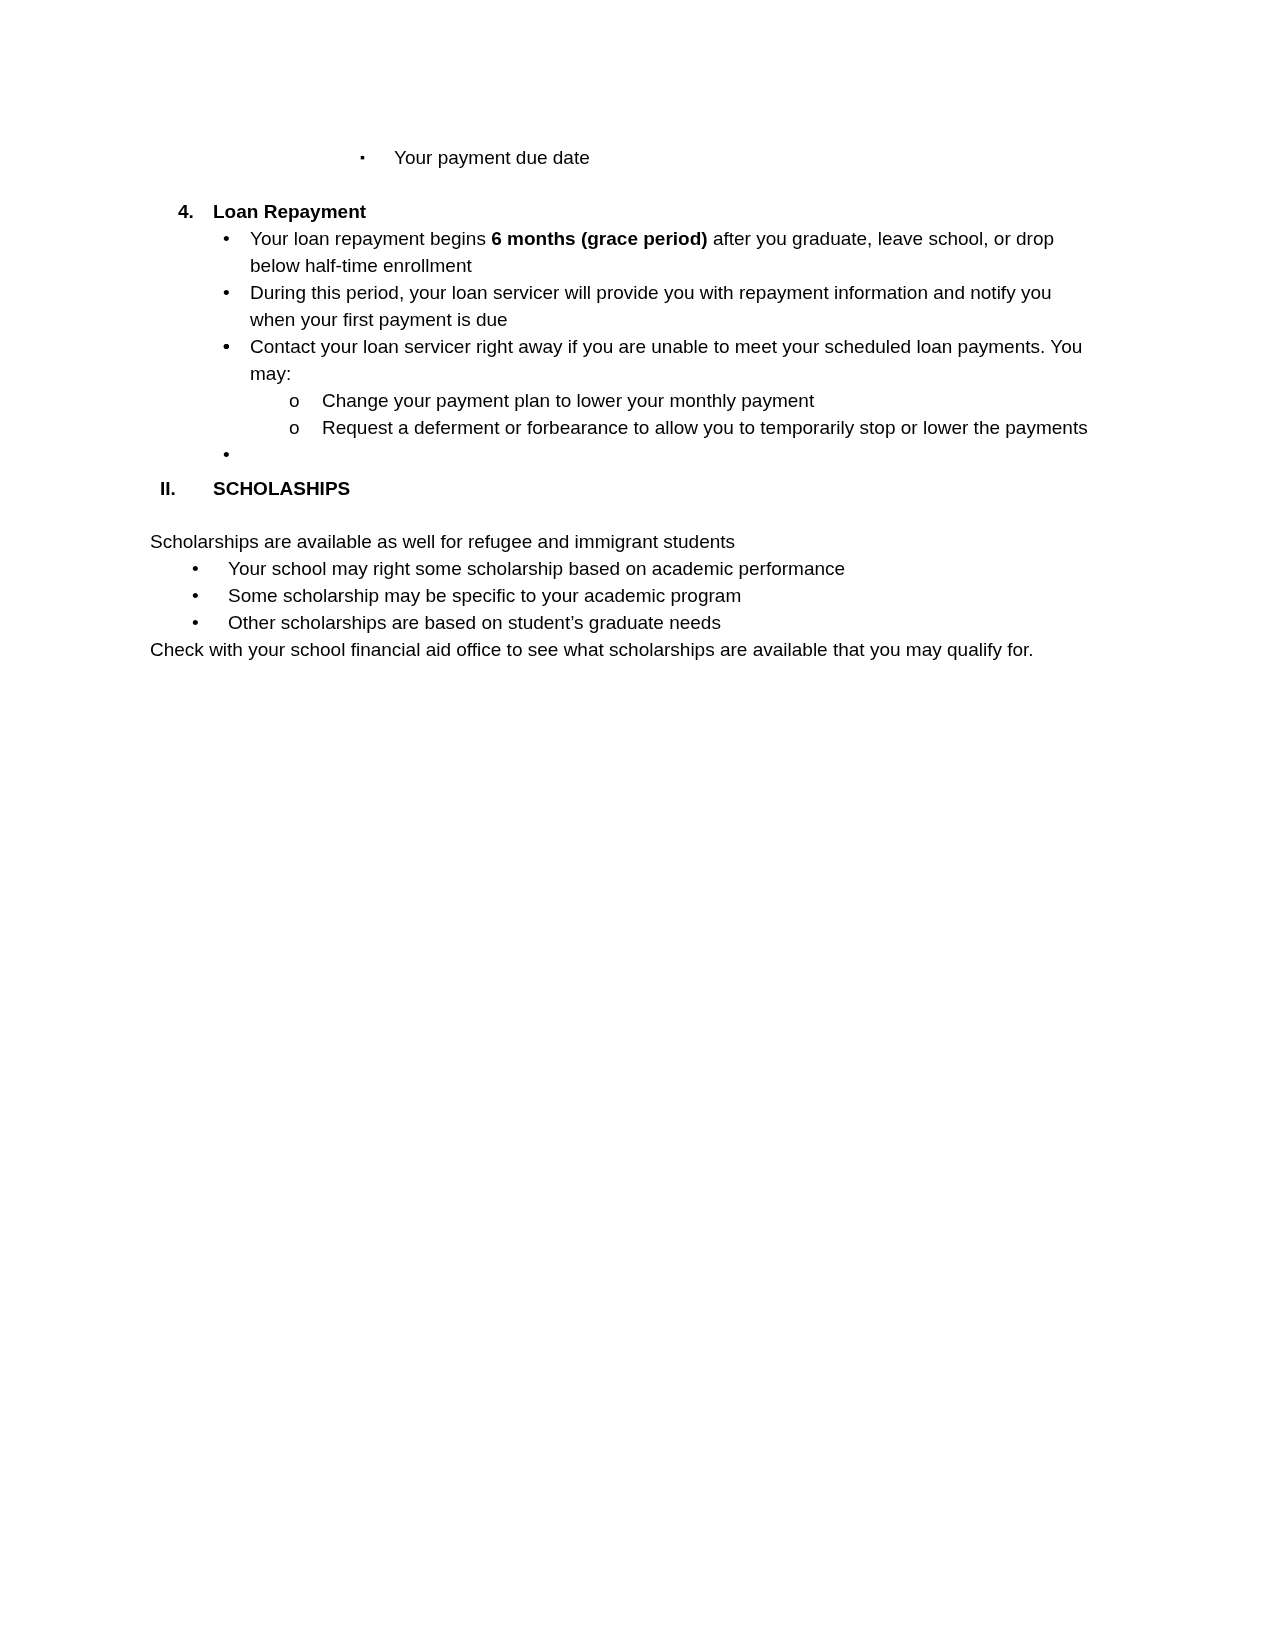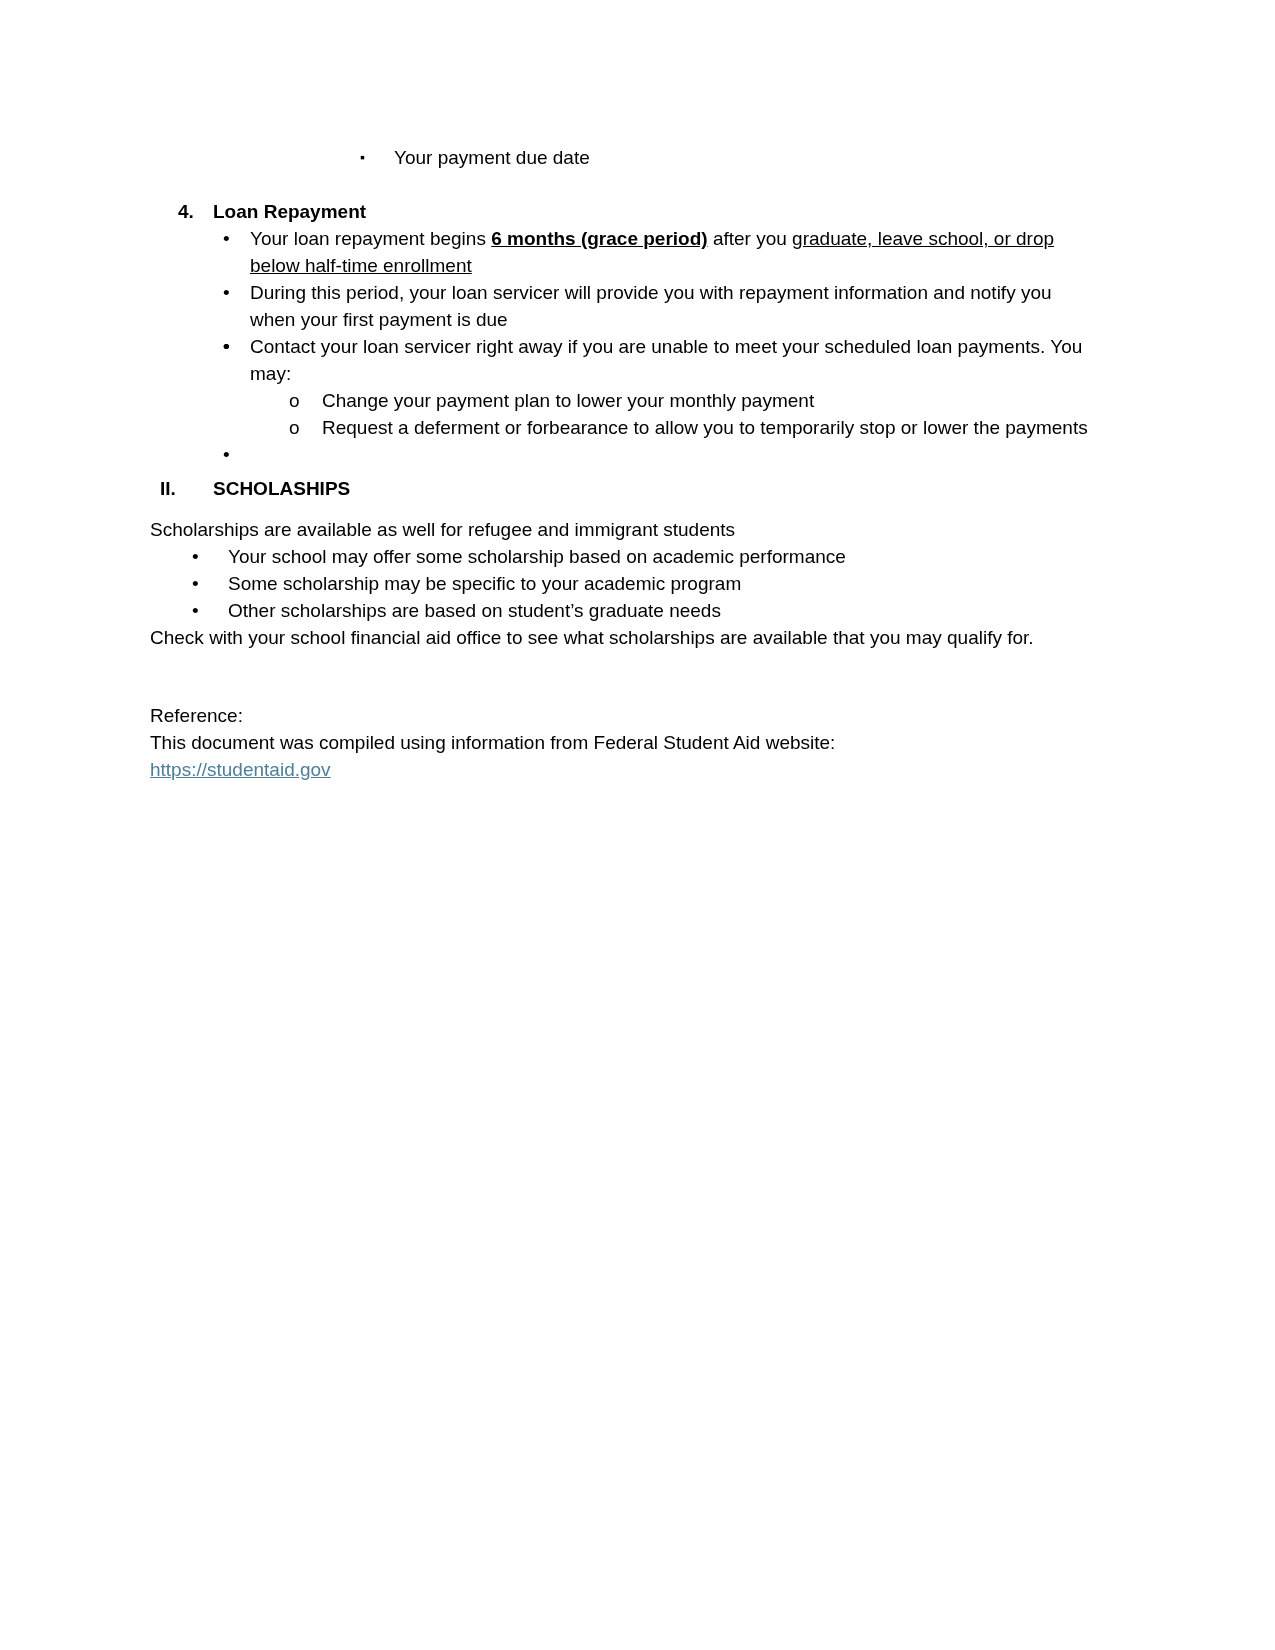--- a/index.html
+++ b/index.html
@@ -40,25 +40,25 @@
   .l2 .marker { left: 139px; }
 
   
   .h-roman { position: relative; padding-left: 63px; font-weight: bold; margin-top: 34px; }
   .h-roman .num { position: absolute; left: 10px; }
 
   
   .lsch { padding-left: 78px; }
   .lsch .marker { left: 42px; }
 
-  .intro-para { margin-top: 14px; }
+  .intro-para { margin-top: 26px; }
   .ref-block { margin-top: 51px; }
 
   .seg-b { font-weight: bold; }
-  .seg-u { text-decoration: underline; }
+  .seg-u { }
 
   a.doc-link { text-decoration: underline; cursor: pointer; }
 </style>
 </head>
 <body style="background: rgb(255, 255, 255); color: rgb(0, 0, 0);">
 
 <div class="doc">
 
   <div class="li l3">
     <span class="marker">▪</span>
@@ -82,28 +82,21 @@
     </div>
 
   <div class="h-roman">
     <span class="num">II.</span>
     <span>SCHOLASHIPS</span>
   </div>
 
   <div class="intro-para">Scholarships are available as well for refugee and immigrant students</div>
 
   <div>
-      <div class="li lsch"><span class="marker">•</span><span class="txt"><span>Your school may offer some scholarship based on academic performance</span></span></div>
+      <div class="li lsch"><span class="marker">•</span><span class="txt"><span>Your school may right some scholarship based on academic performance</span></span></div>
       <div class="li lsch"><span class="marker">•</span><span class="txt"><span>Some scholarship may be specific to your academic program</span></span></div>
       <div class="li lsch"><span class="marker">•</span><span class="txt"><span>Other scholarships are based on student’s graduate needs</span></span></div>
     </div>
 
   <div>Check with your school financial aid office to see what scholarships are available that you may qualify for.</div>
 
-  <div class="ref-block">
-    <div>Reference:</div>
-    <div>This document was compiled using information from Federal Student Aid website:</div>
-    <div>
-      <a class="doc-link" style="color: rgb(77, 126, 154);">https://studentaid.gov</a>
-    </div>
-  </div>
 
 </div>
 
 </body></html>

